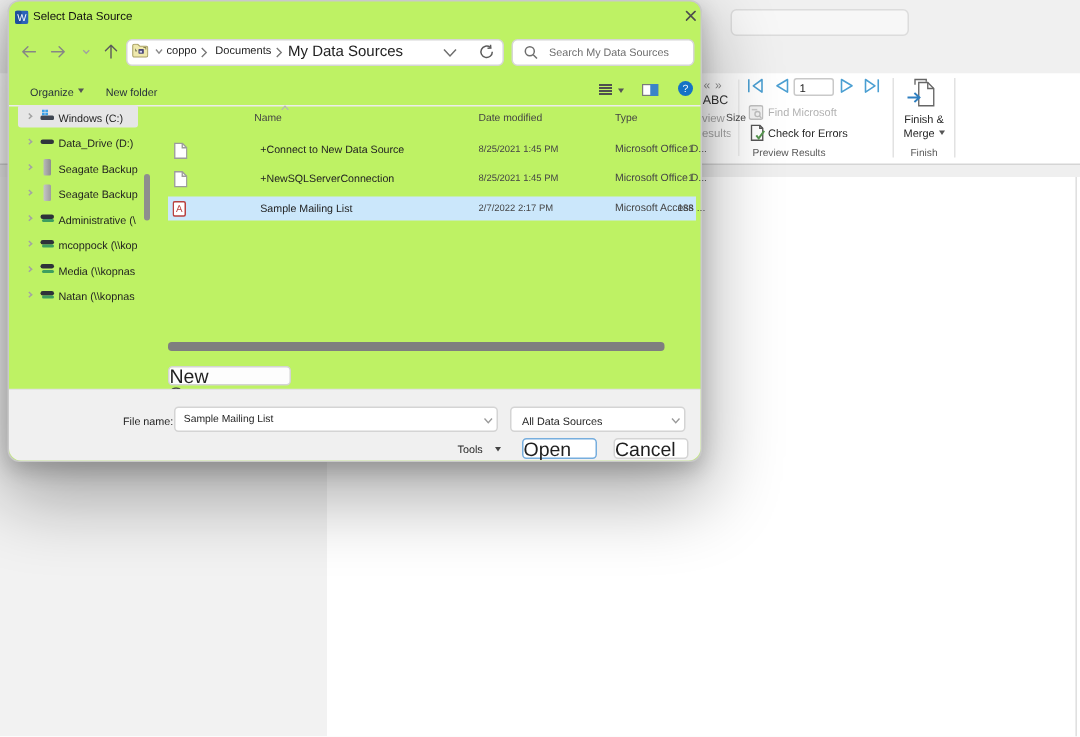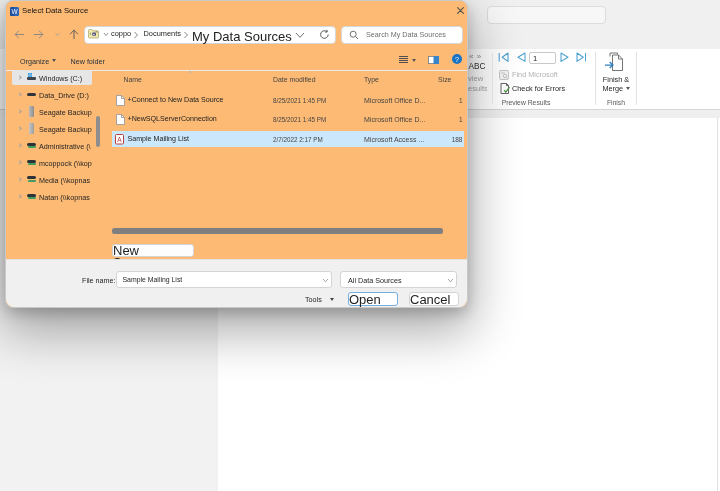--- a/index.html
+++ b/index.html
@@ -16,35 +16,35 @@
 #docarea { left:0; top:118px; width:720px; height:373px; background:#f2f2f2; }
 #docpage { left:218px; top:118px; width:499px; height:373px; background:#fff; }
 #docedge { left:717px; top:118px; width:1px; height:373px; background:#e0e0e0; }
 #docright { left:718px; top:118px; width:2px; height:373px; background:#fff; }
 
 .glabel { font-size:6.8px; color:#595959; }
 .ribtxt { font-size:7.3px; color:#262626; }
 .ribgrey { font-size:7.3px; color:#b3b3b3; }
 
 
-#dlg { left:5px; top:0; width:463px; height:308px; background:#fdba74; border-radius:8px;
+#dlg { left:5px; top:0; width:463px; height:308px; background:#bef264; border-radius:8px;
   border:1px solid #c9c9c9;
   box-shadow: 0 20px 50px 4px rgba(0,0,0,0.33), 0 5px 14px rgba(0,0,0,0.20); }
 #dlg .bottompanel { left:0; top:258px; width:461px; height:48px; background:#f0f0f0; border-top:1px solid #e3e3e3; border-radius:0 0 8px 8px; }
 .btn { background:#fdfdfd; border:1px solid #d4d4d4; border-radius:3px; font-size:13px; color:#1f1f1f; text-align:left; }
 
 
 .titem { position:absolute; left:0; width:100px; height:17.1px; font-size:7.2px; color:#1f1f1f; white-space:nowrap; overflow:hidden; }
 .titem .chev { position:absolute; left:12px; top:6.5px; width:3.2px; height:3.2px; border-right:1px solid #a3a3a3; border-top:1px solid #a3a3a3; transform:rotate(45deg); }
 .titem .lab { position:absolute; left:33px; top:4.5px; }
 .ticon { position:absolute; left:20px; top:3.5px; width:11px; height:10px; }
 
 
 .lrow { position:absolute; left:105.5px; width:352px; height:19.5px; }
-.cell { position:absolute; top:50%; transform:translateY(-50%); color:#222; white-space:nowrap; }
+.cell { position:absolute; top:50%; transform:translateY(-50%); color:#222; white-space:nowrap;margin-left:46px; }
 .cname { left:16px; font-size:7.1px; }
 .cdate { left:161.5px; color:#454545; font-size:6.3px; }
 .ctype { left:252.5px; color:#454545; font-size:7px; }
 .csize { right:1px; text-align:right; color:#454545; font-size:6.5px; }
 </style>
 </head>
 <body>
 
 <div class="abs" id="wordtop"></div>
 <div class="abs" id="wsearch"></div>
@@ -143,21 +143,21 @@
       <path d="M1,1 L3,3.5 L5,1" fill="none" stroke="#8a8a8a" stroke-width="0.9"></path>
     </svg>
   <div class="abs" style="left:105px;top:28px;font-size:7.4px;color:#222;">coppo</div>
   <svg class="abs" style="left:127px;top:30px;" width="6" height="8" viewBox="0 0 6 8">
       <path d="M1.5,1 L4.5,4 L1.5,7" fill="none" stroke="#777" stroke-width="0.9"></path>
     </svg>
   <div class="abs" style="left:137.5px;top:28px;font-size:7.4px;color:#222;">Documents</div>
   <svg class="abs" style="left:177px;top:30px;" width="6" height="8" viewBox="0 0 6 8">
       <path d="M1.5,1 L4.5,4 L1.5,7" fill="none" stroke="#777" stroke-width="0.9"></path>
     </svg>
-  <div class="abs" style="left:186px;top:28px;font-size:13px;color:#222;">My Data Sources</div>
+  <div class="abs" style="left:186px;top:28px;font-size:10px;color:#222;">My Data Sources</div>
   <svg class="abs" style="left:289px;top:31px;" width="10" height="7" viewBox="0 0 10 7">
       <path d="M1,1 L5,5.3 L9,1" fill="none" stroke="#6e6e6e" stroke-width="1"></path>
     </svg>
   <svg class="abs" style="left:313px;top:28px;" width="11" height="11" viewBox="0 0 11 11">
     <path d="M9.2,5.5 a3.8,3.8 0 1 1 -1.4,-2.9" fill="none" stroke="#5c5c5c" stroke-width="1"></path>
     <path d="M8,0.8 L8.2,3 L6,3.1" fill="none" stroke="#5c5c5c" stroke-width="1"></path>
   </svg>
 
   <div class="abs" style="left:335px;top:25px;width:122px;height:18px;background:#fff;border:1px solid #d6d6d6;border-radius:4px;"></div>
   <svg class="abs" style="left:343px;top:29px;" width="10" height="10" viewBox="0 0 10 10">

